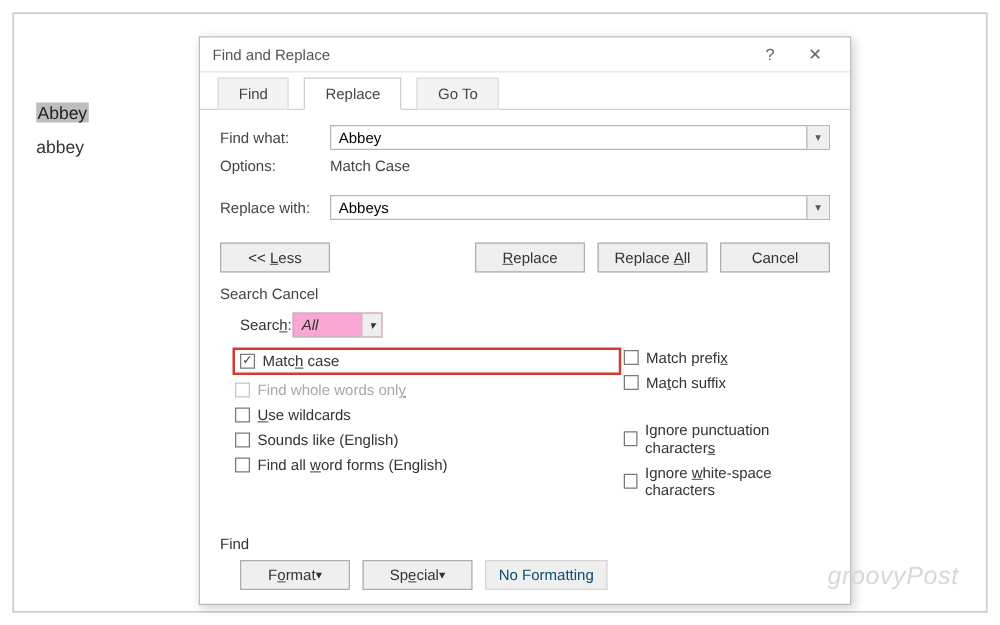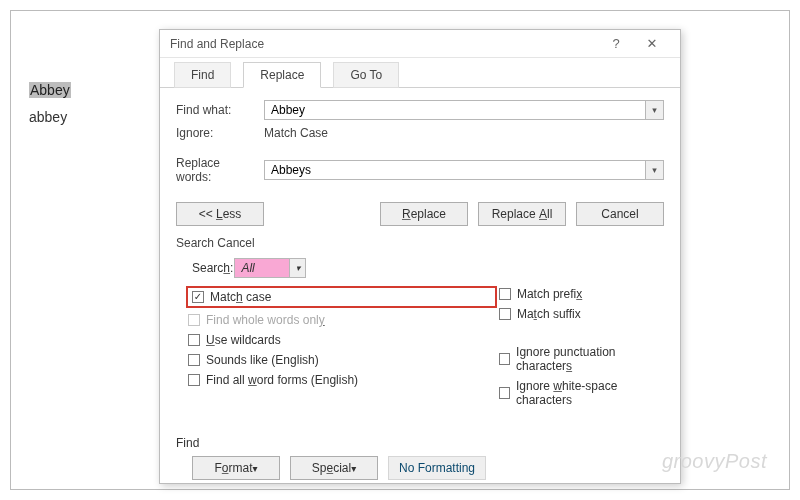--- a/index.html
+++ b/index.html
@@ -72,25 +72,25 @@
 
     <div class="body">
       <div class="row">
         <span class="lbl">Find what:</span>
         <div class="combo">
           <input value="Abbey" style="">
           <span class="dd">▾</span>
         </div>
       </div>
       <div class="row">
-        <span class="lbl">Ignore:</span>
+        <span class="lbl">Options:</span>
         <span class="static">Match Case</span>
       </div>
       <div class="row" style="margin-top:16px;">
-        <span class="lbl">Replace words:</span>
+        <span class="lbl">Replace with:</span>
         <div class="combo">
           <input value="Abbeys" style="">
           <span class="dd">▾</span>
         </div>
       </div>
 
       <div class="btnrow">
         <div class="btn-std">
             <span>&lt;&lt;&nbsp;<span class="und">L</span>ess</span>
           </div>

